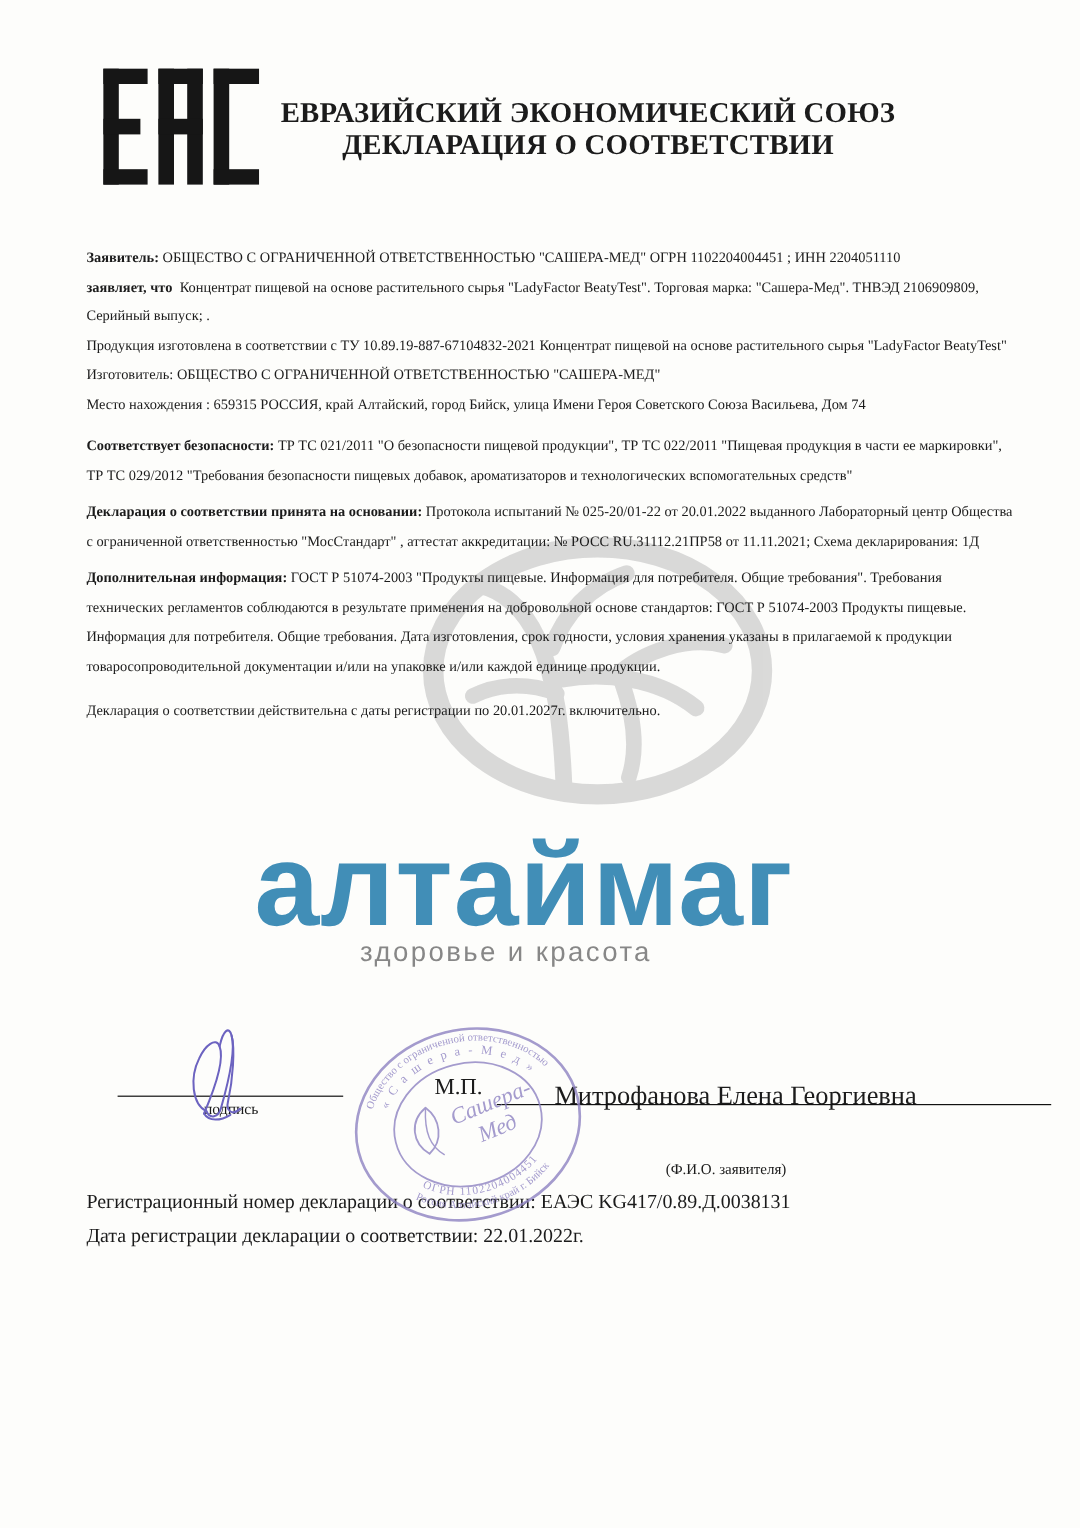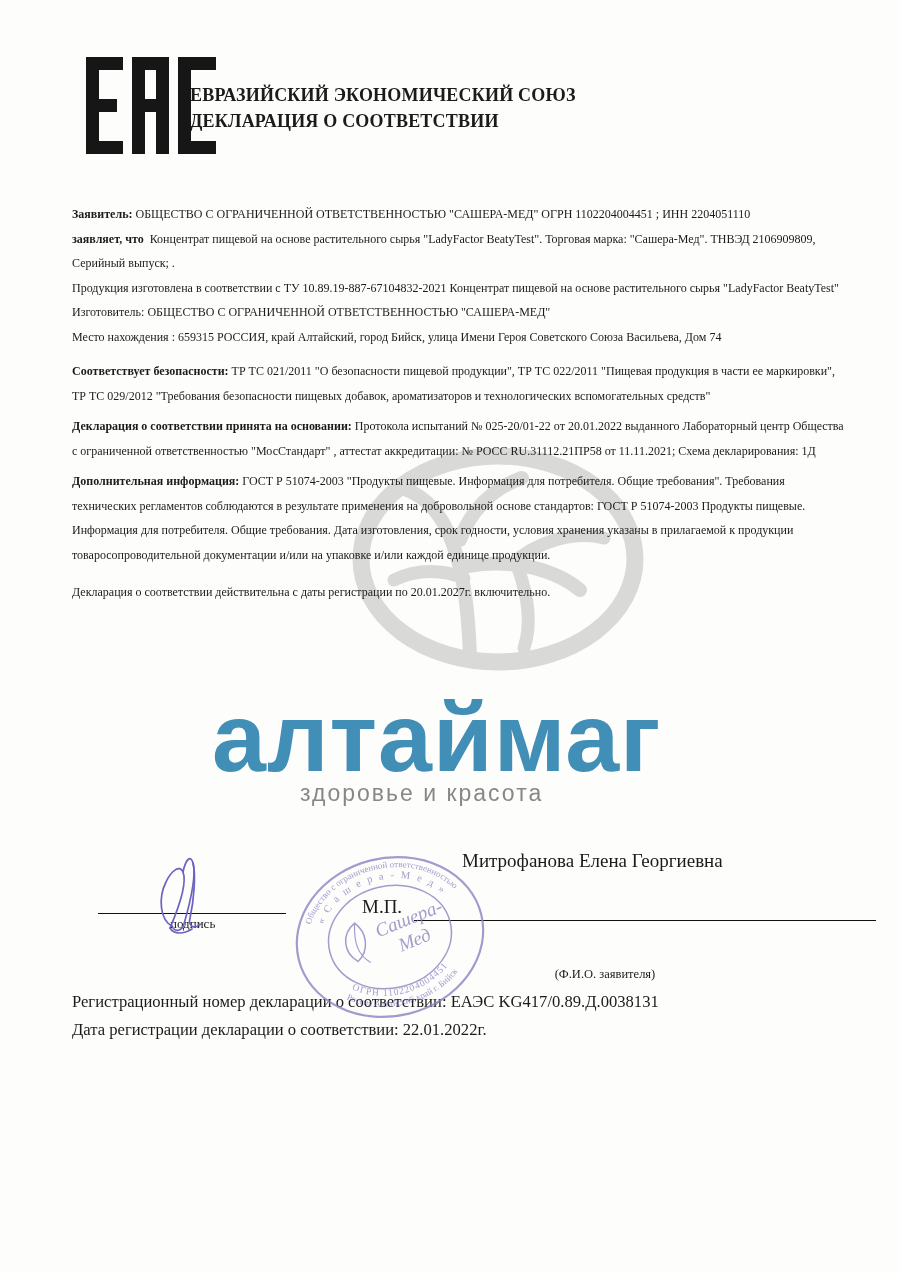--- a/index.html
+++ b/index.html
@@ -8,21 +8,21 @@
     background:#fdfdfb; overflow:hidden;
     font-family:"Liberation Serif", serif; color:#1b1b1b;
   }
 
   
   .eac-logo { position:absolute; left:86px; top:57px; }
 
   
   .header {
     position:absolute; left:190px; top:82px; width:600px;
-    text-align:left; font-weight:bold; font-size:18px; line-height:26px;
+    text-align:center; font-weight:bold; font-size:24px; line-height:26px;
     letter-spacing:0.2px;
   }
 
   
   .wm-logo { position:absolute; left:352px; top:448px; z-index:0; opacity:0.85; }
   .wm-brand {
     position:absolute; left:212px; top:688px; z-index:0;
     font-family:"Liberation Sans", sans-serif; font-weight:bold;
     font-size:97px; line-height:100px; color:#0369a1; opacity:0.75;
     letter-spacing:1px; white-space:nowrap;
@@ -42,21 +42,21 @@
   .content p.gap-sm { margin-top:10px; }
   .content p.gap-md { margin-top:6px; }
   .content p.gap-lg { margin-top:13px; }
   b.lbl { font-weight:bold; }
 
   
   .sig-line1 { position:absolute; left:98px; top:913px; width:188px; border-top:1.8px solid #111; z-index:2; }
   .sig-line2 { position:absolute; left:414px; top:920px; width:462px; border-top:1.8px solid #111; z-index:2; }
   .sig-caption { position:absolute; left:170px; top:916px; font-size:13px; z-index:2; }
   .mp-caption { position:absolute; left:362px; top:896px; font-size:19px; z-index:2; }
-  .signatory-name { position:absolute; left:462px; top:850px; font-size:19px; z-index:2; }
+  .signatory-name { position:absolute; left:462px; top:900px; font-size:22px; z-index:2; }
   .fio-caption { position:absolute; left:520px; top:923px; width:170px; text-align:center; font-size:12.5px; z-index:2;margin-top:44px; }
 
   .signature-svg { position:absolute; left:150px; top:852px; z-index:3; }
   .stamp-svg { position:absolute; left:283px; top:845px; z-index:3; opacity:0.8; }
   .stamp-svg text { font-family:"Liberation Serif", serif; }
 
   
   .footer { position:absolute; left:72px; top:988px; width:778px; z-index:2; font-size:16.6px; line-height:28px; }
   .footer div { margin:0; }
 </style>

